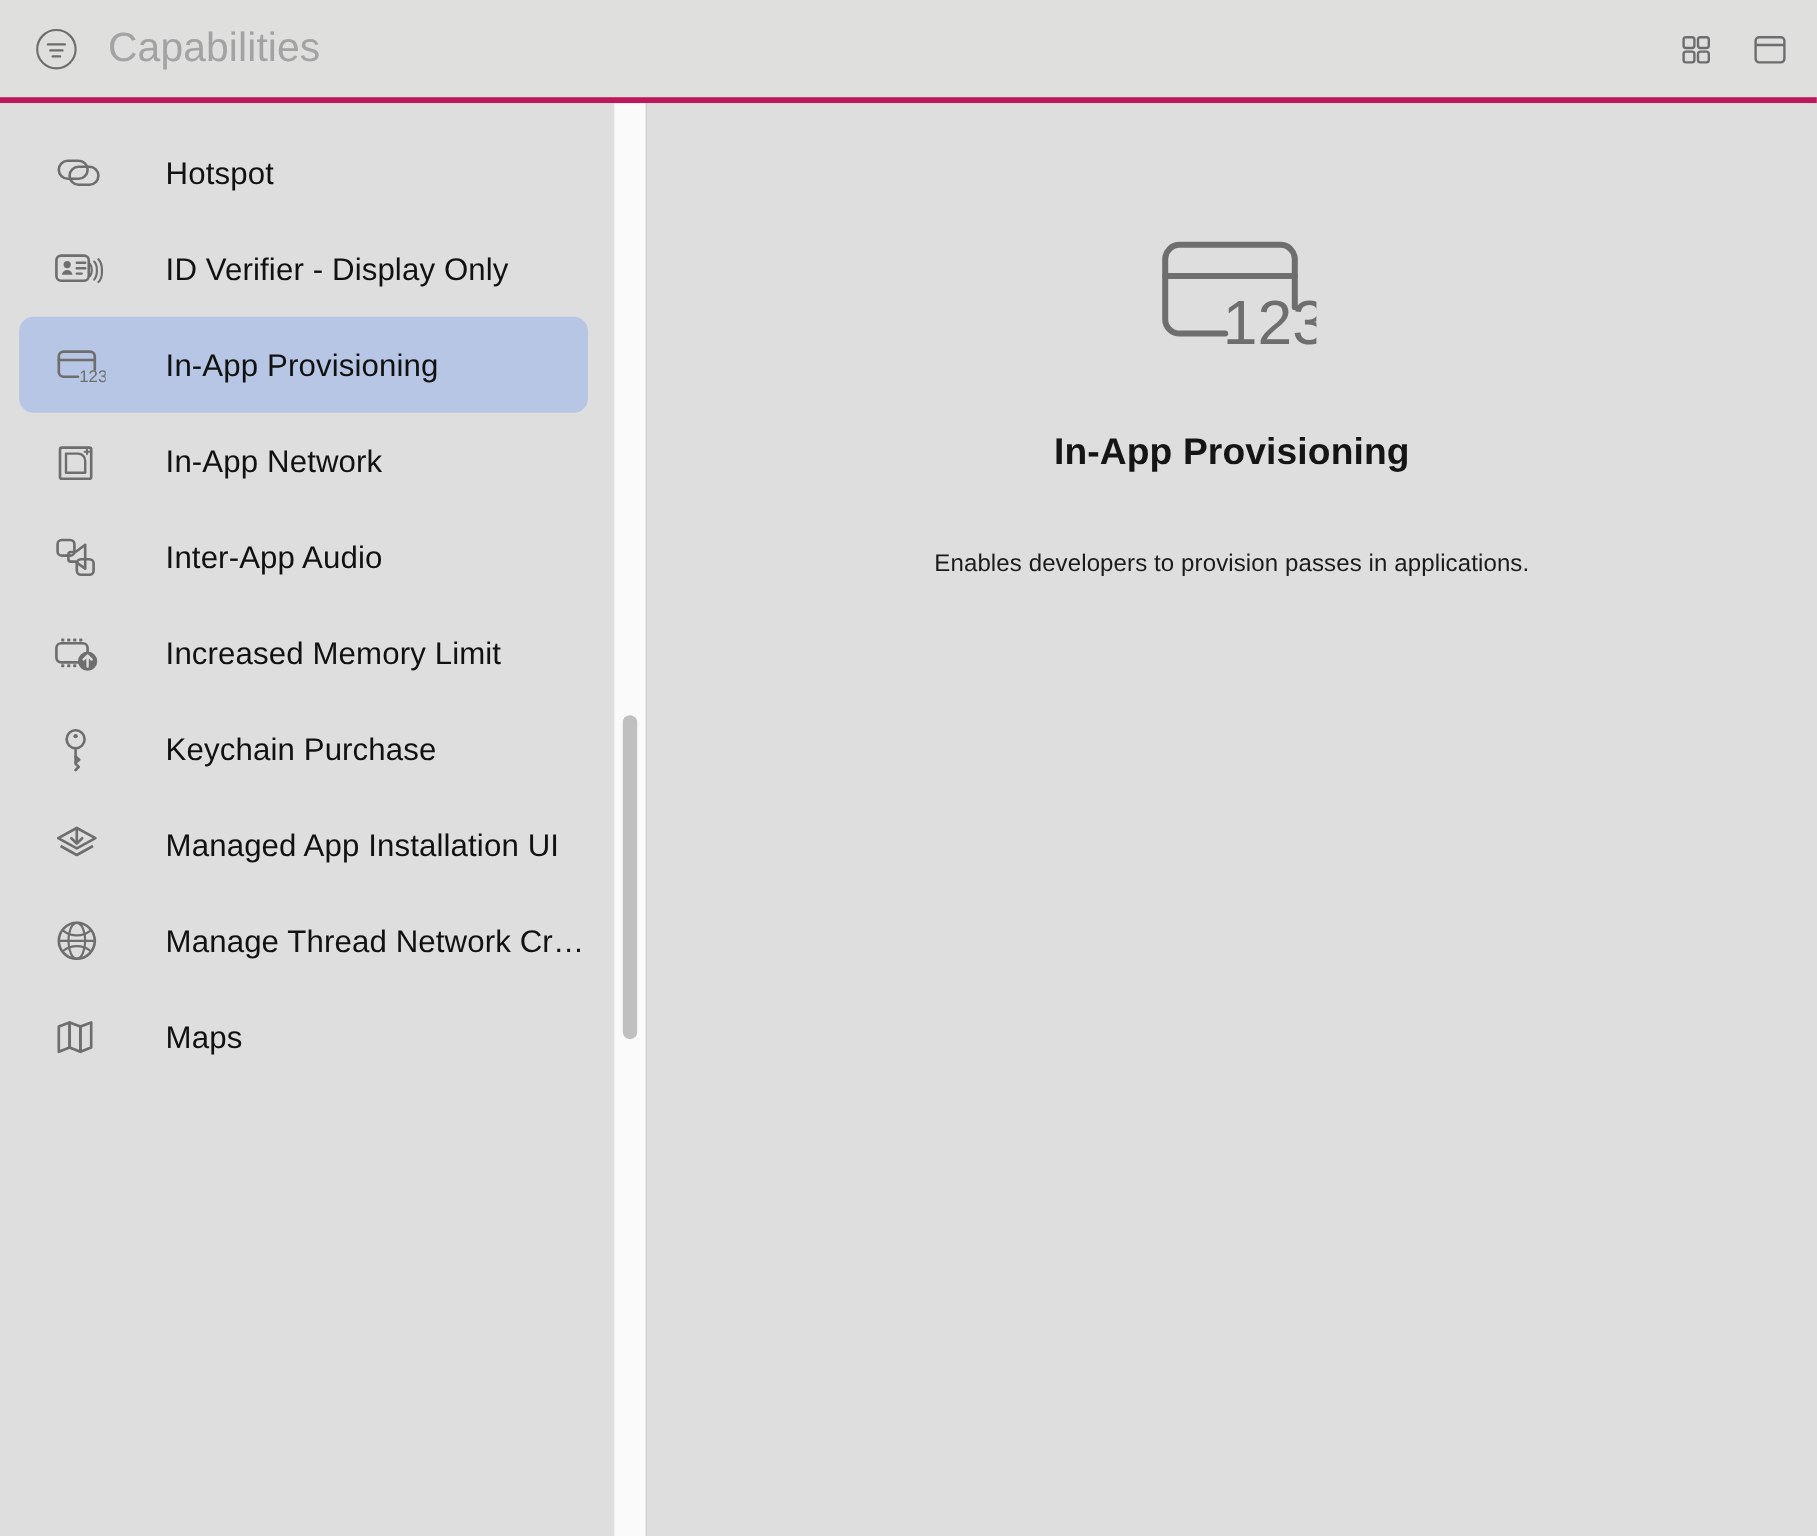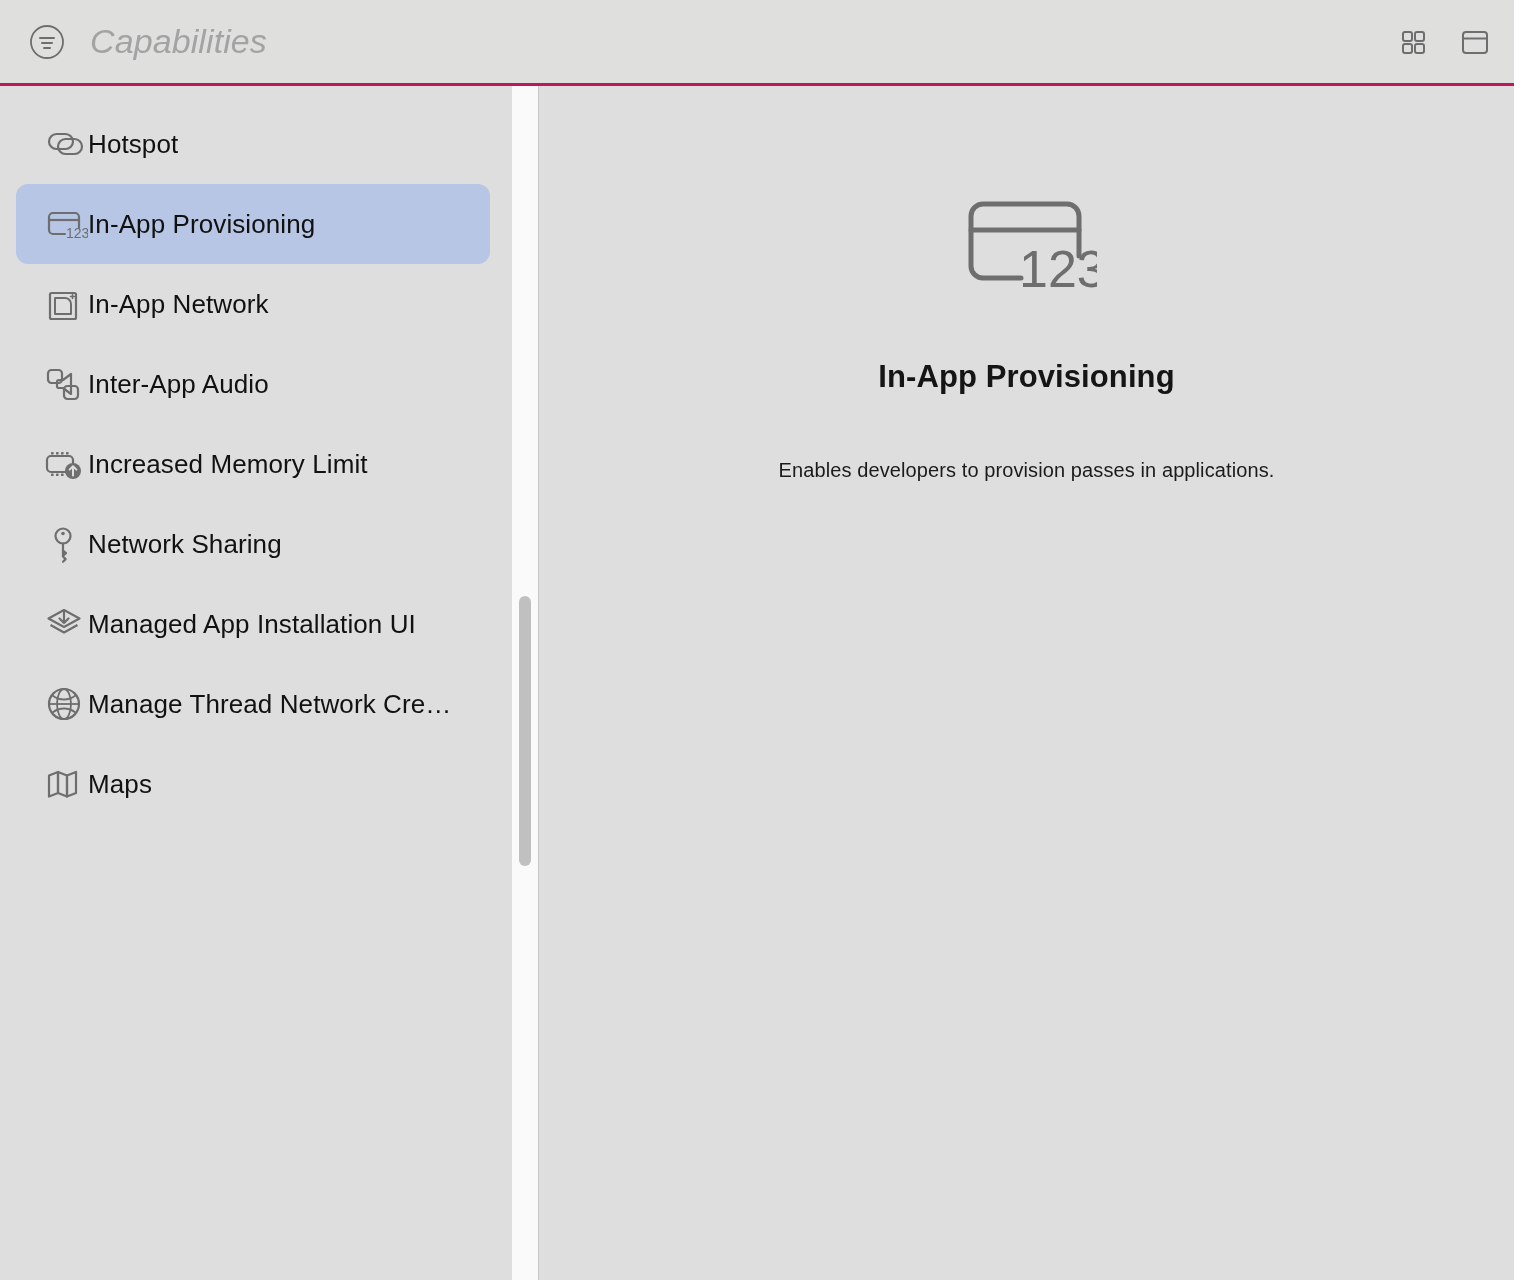--- a/index.html
+++ b/index.html
@@ -23,26 +23,25 @@
     display: flex;
     flex-direction: column;
   }
 
   
   .titlebar {
     position: relative;
     height: 86px;
     flex: 0 0 86px;
     background: #dfdfde;
-    border-bottom: 3px solid #be185d;
+    border-bottom: 5px solid #be185d;
     display: flex;
     align-items: center;
     padding: 0 22px 0 26px;
     box-sizing: border-box;
-    font-style: italic;
   }
   .title-left {
     display: flex;
     align-items: center;
     gap: 22px;
   }
   .filter-badge {
     width: 42px;
     height: 42px;
     flex: 0 0 42px;
@@ -137,20 +136,21 @@
   .nav-icon {
     width: 46px;
     flex: 0 0 46px;
     height: 46px;
     display: flex;
     align-items: center;
     justify-content: center;
     color: #6e6e6e;
   }
   .nav-label {
+    margin-left: 50px;
     font-size: 26px;
     color: #111111;
     white-space: nowrap;
     overflow: hidden;
     text-overflow: ellipsis;
     letter-spacing: 0.1px;
   }
 
   
   .detail-inner {
@@ -226,20 +226,36 @@
           <span class="nav-icon">
             <svg width="44" height="44" viewBox="0 0 44 44" fill="none">
               <rect x="6" y="12" width="24" height="15" rx="7.5" stroke="#6e6e6e" stroke-width="2.2"></rect>
               <rect x="15" y="17" width="24" height="15" rx="7.5" stroke="#6e6e6e" stroke-width="2.2"></rect>
             </svg>
           </span>
           <span class="nav-label">Hotspot</span>
         </li>
 
 
+        <li class="nav-row">
+          <span class="nav-icon">
+            <svg width="46" height="44" viewBox="0 0 46 44" fill="none">
+              <rect x="5" y="11" width="27" height="21" rx="4" stroke="#6e6e6e" stroke-width="2.2"></rect>
+              <circle cx="14" cy="18.5" r="3" fill="#6e6e6e"></circle>
+              <path d="M9.5 27c.6-2.6 2.3-4 4.5-4s3.9 1.4 4.5 4h-9z" fill="#6e6e6e"></path>
+              <line x1="22" y1="17" x2="29" y2="17" stroke="#6e6e6e" stroke-width="2" stroke-linecap="round"></line>
+              <line x1="22" y1="21.5" x2="29" y2="21.5" stroke="#6e6e6e" stroke-width="2" stroke-linecap="round"></line>
+              <line x1="22" y1="26" x2="26" y2="26" stroke="#6e6e6e" stroke-width="2" stroke-linecap="round"></line>
+              <path d="M33 18c2 2.4 2 7.6 0 10" stroke="#6e6e6e" stroke-width="1.8" stroke-linecap="round"></path>
+              <path d="M36.5 16c3 3.2 3 11.8 0 15" stroke="#6e6e6e" stroke-width="1.8" stroke-linecap="round"></path>
+              <path d="M40 14c4 4 4 16 0 19" stroke="#6e6e6e" stroke-width="1.8" stroke-linecap="round"></path>
+            </svg>
+          </span>
+          <span class="nav-label">ID Verifier - Display Only</span>
+        </li>
 
         <li class="nav-row selected">
           <span class="nav-icon">
             <svg width="46" height="44" viewBox="0 0 46 44" fill="none">
               <path d="M7 18v10a4 4 0 0 0 4 4h12" stroke="#6e6e6e" stroke-width="2.2" stroke-linecap="round"></path>
               <path d="M7 18v-3a4 4 0 0 1 4-4h22a4 4 0 0 1 4 4v3" stroke="#6e6e6e" stroke-width="2.2" stroke-linecap="round"></path>
               <path d="M37 18v8" stroke="#6e6e6e" stroke-width="2.2" stroke-linecap="round"></path>
               <line x1="7" y1="18" x2="37" y2="18" stroke="#6e6e6e" stroke-width="2.2"></line>
               <text x="24" y="36" font-family="Liberation Sans, sans-serif" font-size="14" fill="#6e6e6e">123</text>
             </svg>
@@ -292,21 +308,21 @@
 
         <li class="nav-row">
           <span class="nav-icon">
             <svg width="44" height="44" viewBox="0 0 44 44" fill="none">
               <circle cx="20" cy="14" r="7.5" stroke="#6e6e6e" stroke-width="2.2"></circle>
               <circle cx="20" cy="11.5" r="1.8" fill="#6e6e6e"></circle>
               <path d="M20 21.5v13l2.6 2.6-2.6 2.6" stroke="#6e6e6e" stroke-width="2.2" stroke-linecap="round" stroke-linejoin="round"></path>
               <path d="M20 28.5l3 2.6-3 2.6" stroke="#6e6e6e" stroke-width="2.2" stroke-linecap="round" stroke-linejoin="round"></path>
             </svg>
           </span>
-          <span class="nav-label">Network Sharing</span>
+          <span class="nav-label">Keychain Purchase</span>
         </li>
 
         <li class="nav-row">
           <span class="nav-icon">
             <svg width="44" height="44" viewBox="0 0 44 44" fill="none">
               <path d="M21 8 5.5 16.5 21 25l15.5-8.5z" stroke="#6e6e6e" stroke-width="2.2" stroke-linejoin="round"></path>
               <path d="M7.5 23 21 30.5 34.5 23" stroke="#6e6e6e" stroke-width="2.2" stroke-linejoin="round"></path>
               <path d="M21 8v13M16.5 16.5 21 21l4.5-4.5" stroke="#6e6e6e" stroke-width="2.2" stroke-linecap="round" stroke-linejoin="round"></path>
             </svg>
           </span>

